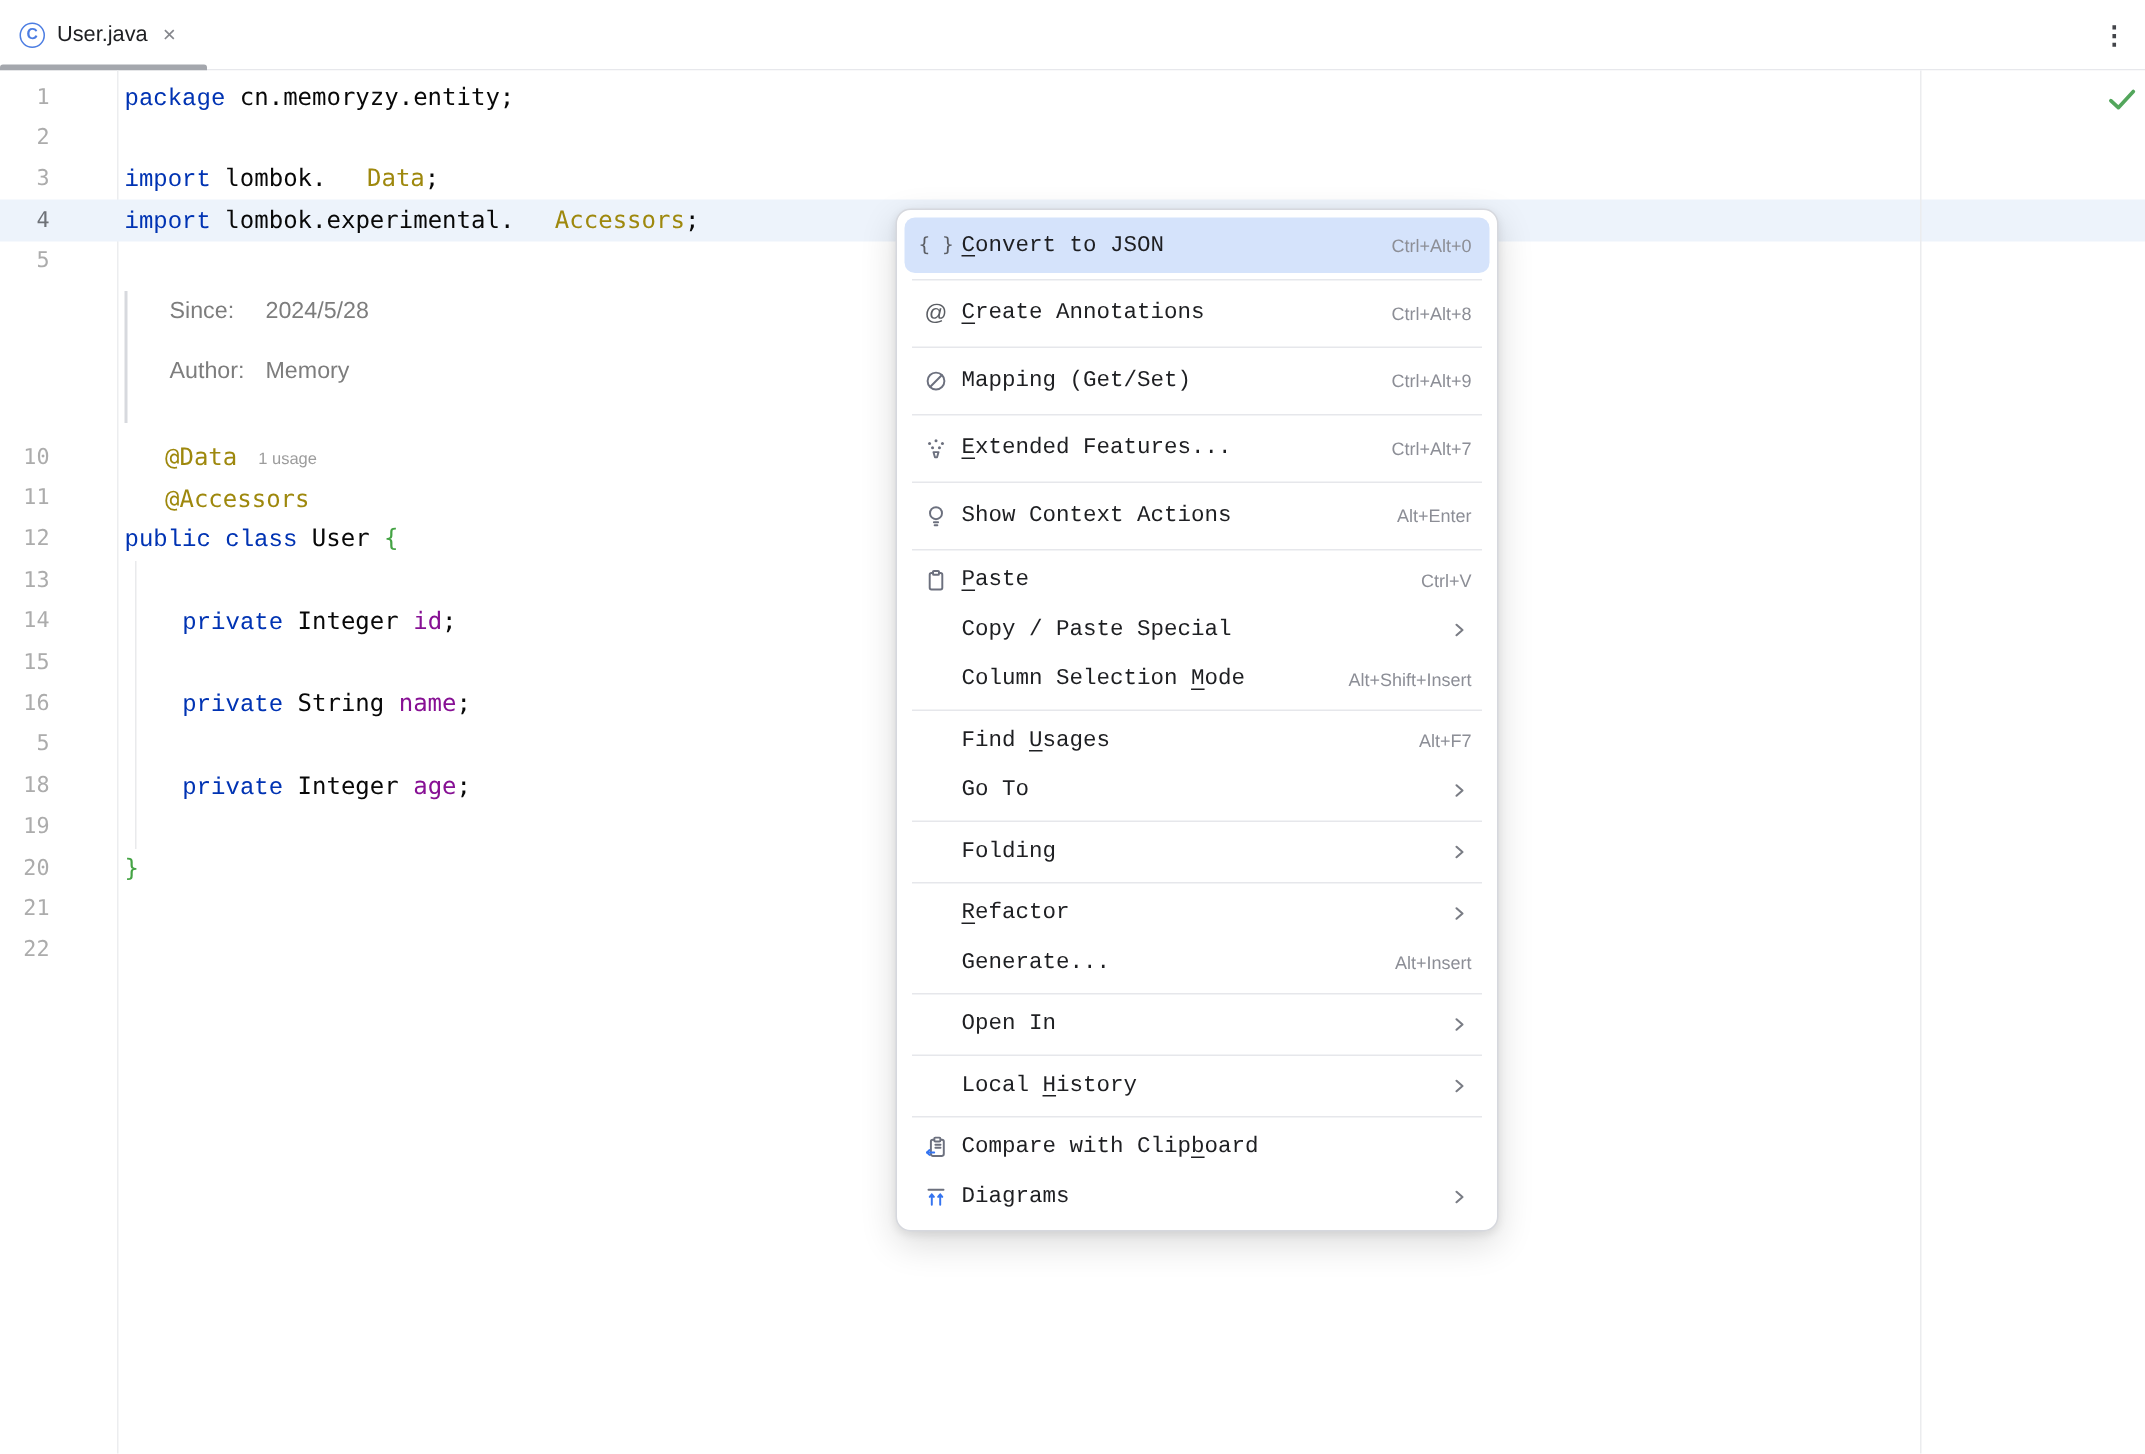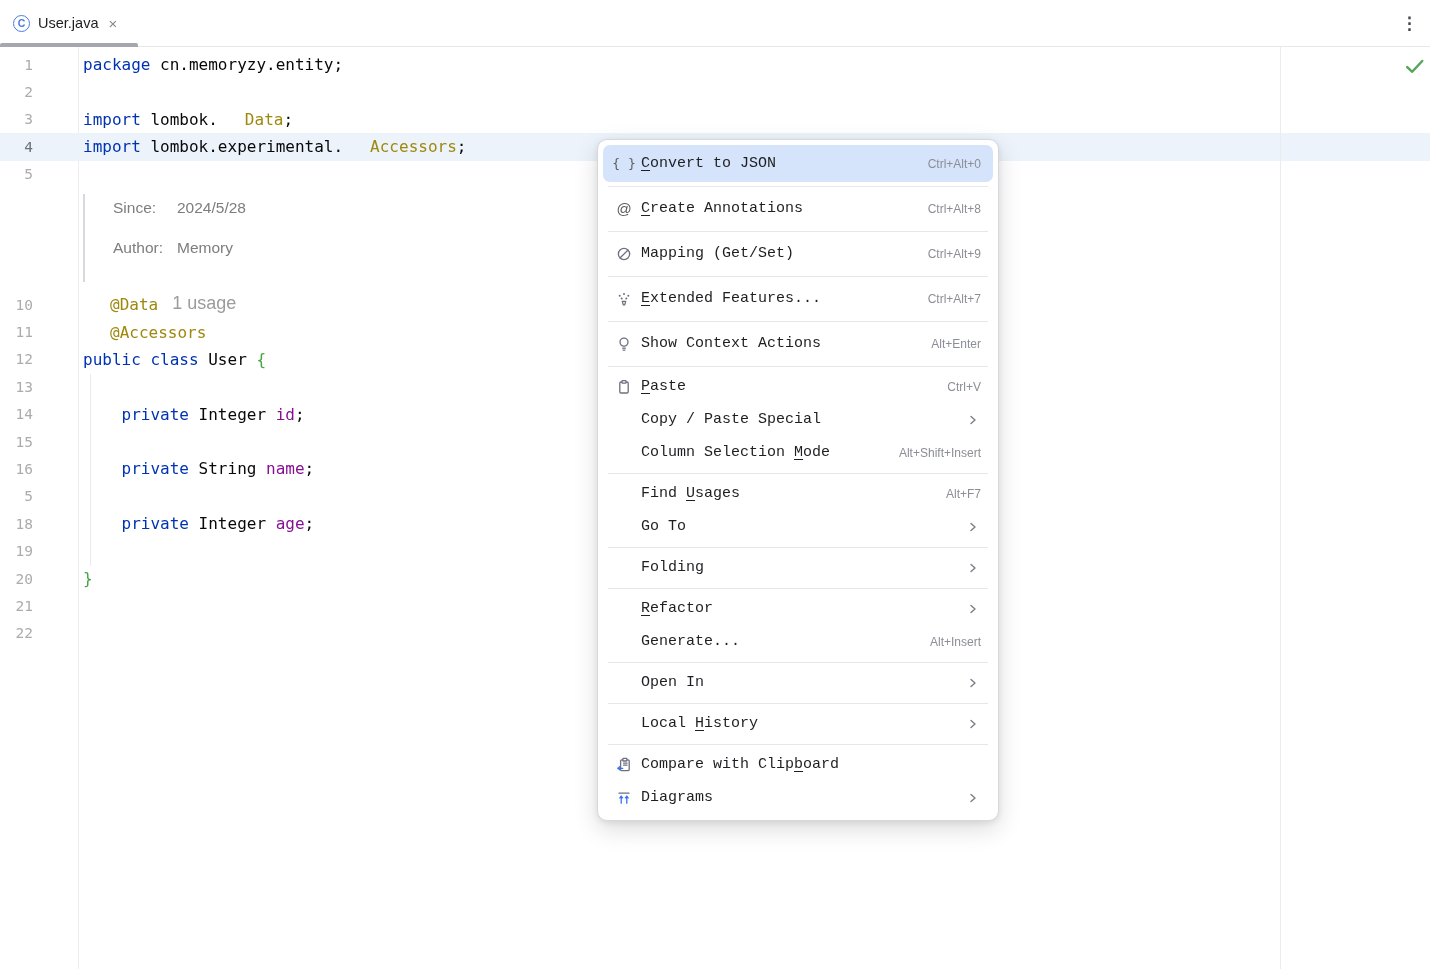--- a/index.html
+++ b/index.html
@@ -32,26 +32,26 @@
 
   #code-lines{position:relative;padding-top:4px;z-index:1;}
   .line{display:flex;height:27.4px;align-items:center;}
   .line.caret{background:var(--caret-line-bg,#EDF3FB);}
   .lnum{width:78px;box-sizing:border-box;padding-right:45px;text-align:right;flex:none;
        font-family:"DejaVu Sans Mono",monospace;font-size:14.5px;
        color:var(--line-number-gray,#ACACAC);}
   .line.caret .lnum{color:#6E7177;}
   .lcode{white-space:pre;font-family:"DejaVu Sans Mono",monospace;font-size:16px;
        color:#080808;padding-left:5px;}
-  .t-kw{color:var(--keyword-blue,#0033B3);}
+  .t-kw{color:var(--keyword-blue,#0033B3);font-family:Liberation Mono, monospace;}
   .t-ann{color:var(--annotation-olive,#9E880D);padding-left:27px;}
   .t-fld{color:var(--field-purple,#871094);margin-top:26px;}
   .t-br{color:var(--brace-green,#44A344);}
   .t-pl{color:#080808;}
-  .inlay{font-family:"Liberation Sans",sans-serif;font-size:18px;color:#9C9C9C;
+  .inlay{font-family:"Liberation Sans",sans-serif;font-size:11px;color:#9C9C9C;
        margin-left:14px;position:relative;top:-1px;}
 
   
   .docblock{display:flex;height:103px;}
   .doccontent{position:relative;padding-left:5px;flex:1;}
   .docbar{position:absolute;left:5px;top:6px;bottom:9px;width:2px;background:#D7D9DE;}
   .docrow{margin-left:30px;height:40px;display:flex;align-items:center;
        font-size:15.5px;color:var(--doc-text-gray,#7D7D7D);}
   .docrow:first-child{margin-top:14px;}
   .doclabel{display:inline-block;width:64px;}

